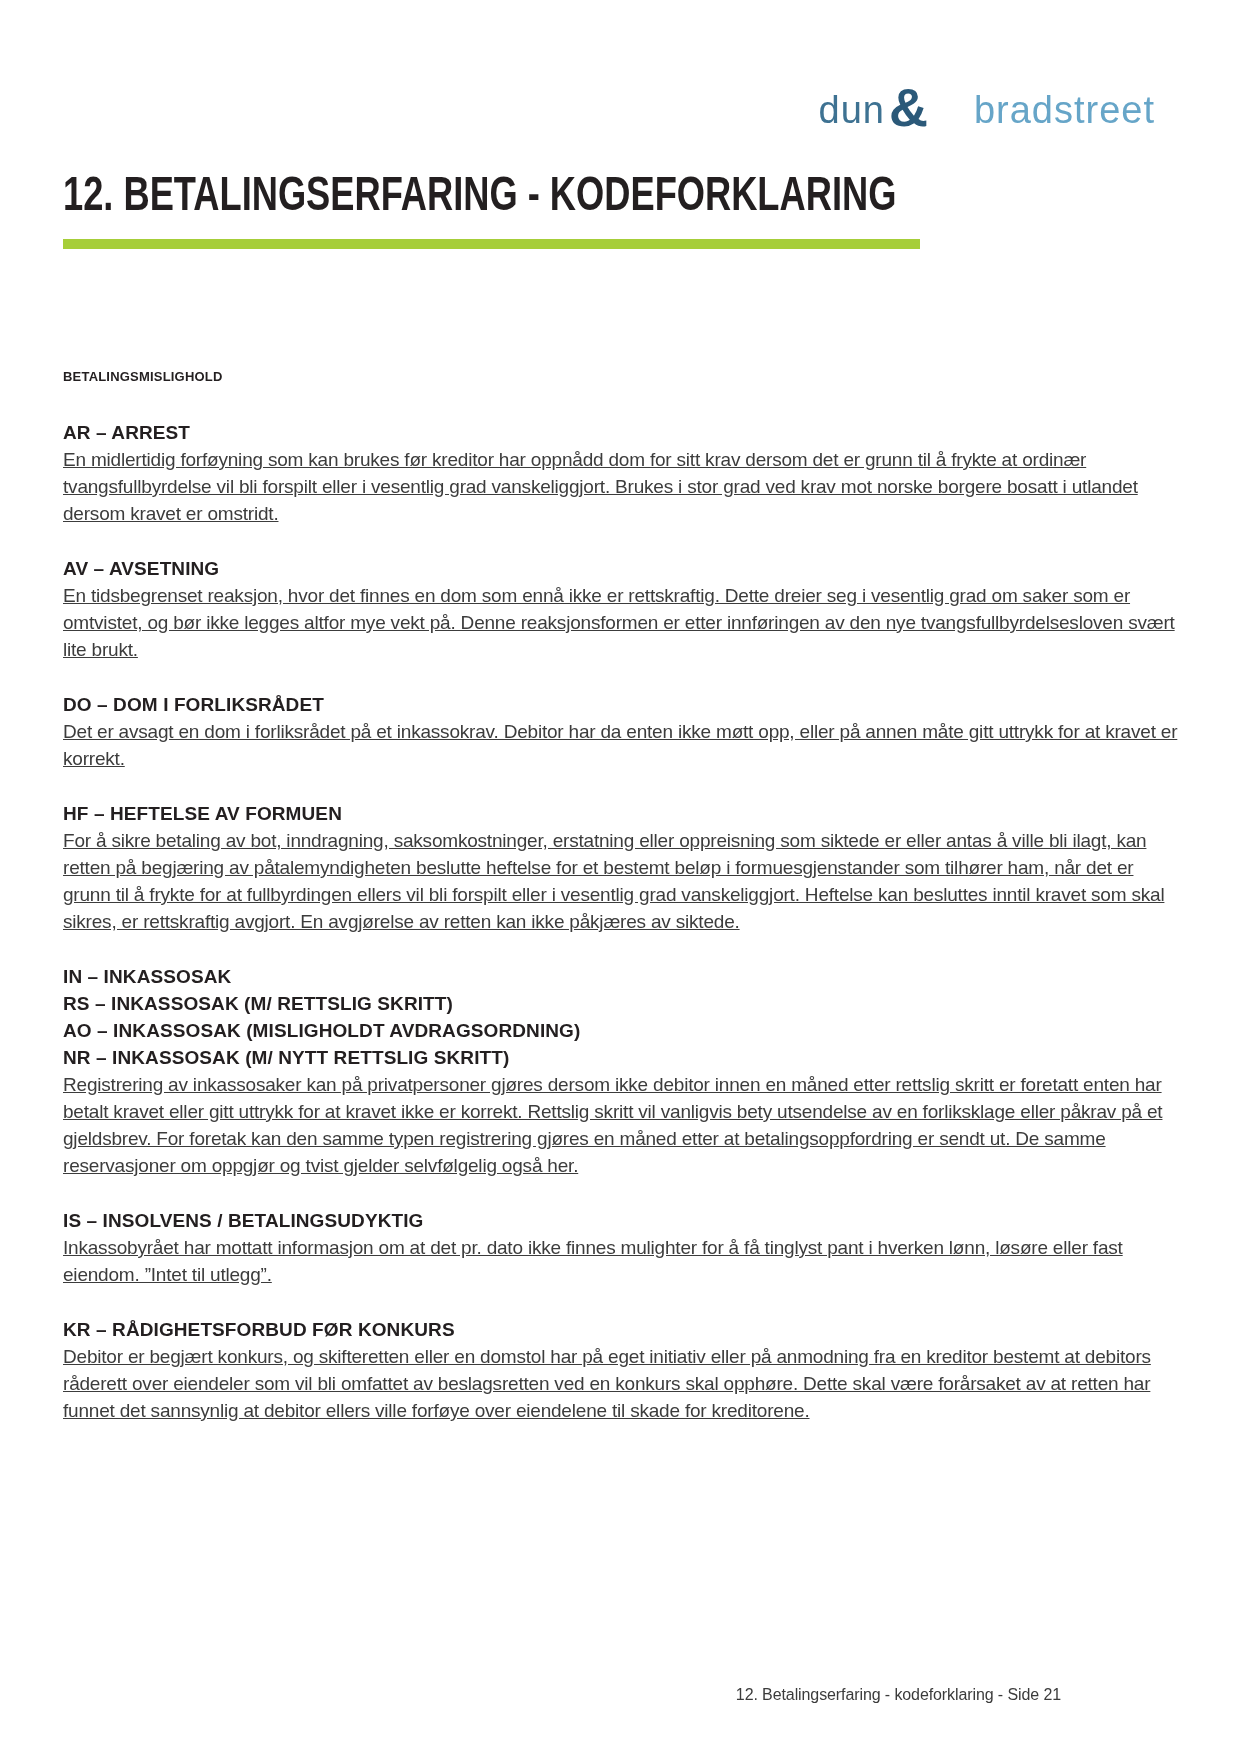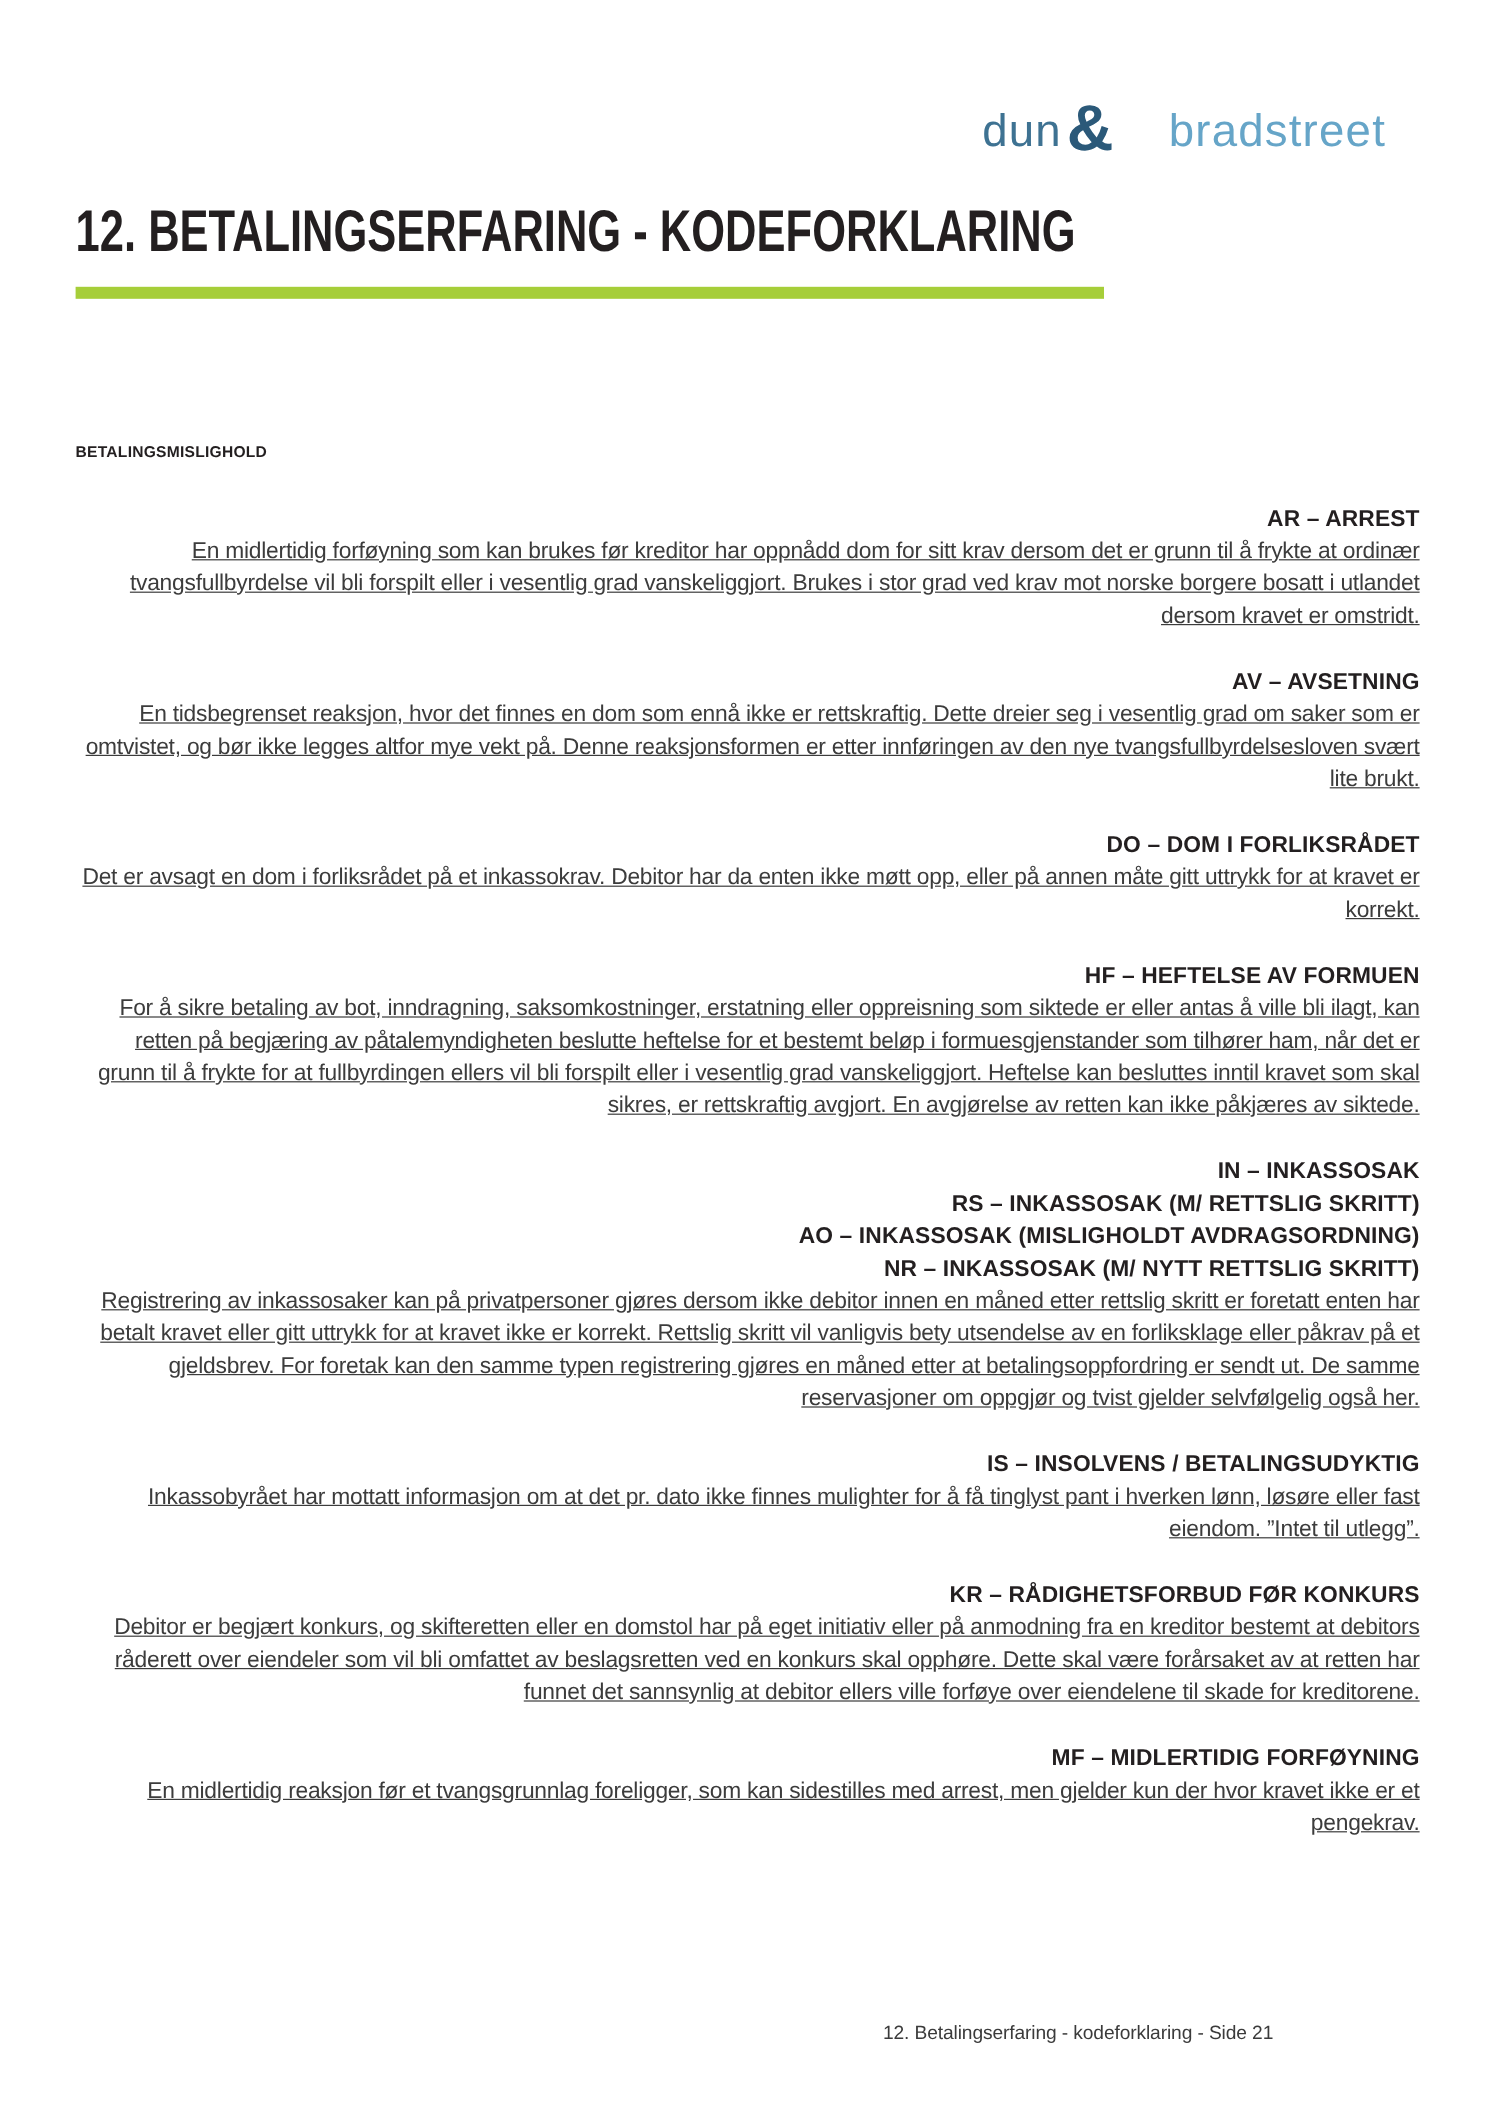--- a/index.html
+++ b/index.html
@@ -53,21 +53,21 @@
     margin-top: 19px;
   }
   .intro-heading {
     margin: 116px 0 30px 0;
     font-size: 13px;
     line-height: 24px;
     font-weight: bold;
     color: #231f20;
     letter-spacing: 0.2px;
   }
-  .section { margin-bottom: 28px; text-align: right; }
+  .section { margin-bottom: 28px; }
   .section .sec-heading {
     margin: 0;
     font-size: 19px;
     line-height: 27px;
     font-weight: bold;
     color: #231f20;
     letter-spacing: 0.1px;
   }
   .section .sec-body {
     margin: 0;
@@ -148,24 +148,18 @@
     <p class="sec-body">Inkassobyrået har mottatt informasjon om at det pr. dato ikke finnes mulighter for å få tinglyst pant i hverken lønn, løsøre eller fast eiendom. ”Intet til utlegg”.</p>
   </div>
 
   <div class="section">
     <div class="sec-headings">
             <div class="sec-heading">KR – RÅDIGHETSFORBUD FØR KONKURS</div>
           </div>
     <p class="sec-body">Debitor er begjært konkurs, og skifteretten eller en domstol har på eget initiativ eller på anmodning fra en kreditor bestemt at debitors råderett over eiendeler som vil bli omfattet av beslagsretten ved en konkurs skal opphøre. Dette skal være forårsaket av at retten har funnet det sannsynlig at debitor ellers ville forføye over eiendelene til skade for kreditorene.</p>
   </div>
 
-  <div class="section">
-    <div class="sec-headings">
-            <div class="sec-heading">MF – MIDLERTIDIG FORFØYNING</div>
-          </div>
-    <p class="sec-body">En midlertidig reaksjon før et tvangsgrunnlag foreligger, som kan sidestilles med arrest, men gjelder kun der hvor kravet ikke er et pengekrav.</p>
-  </div>
 </div>
   </div>
 
   <div class="footer">12. Betalingserfaring - kodeforklaring - Side 21</div>
 
 </div>
 
 </body></html>

